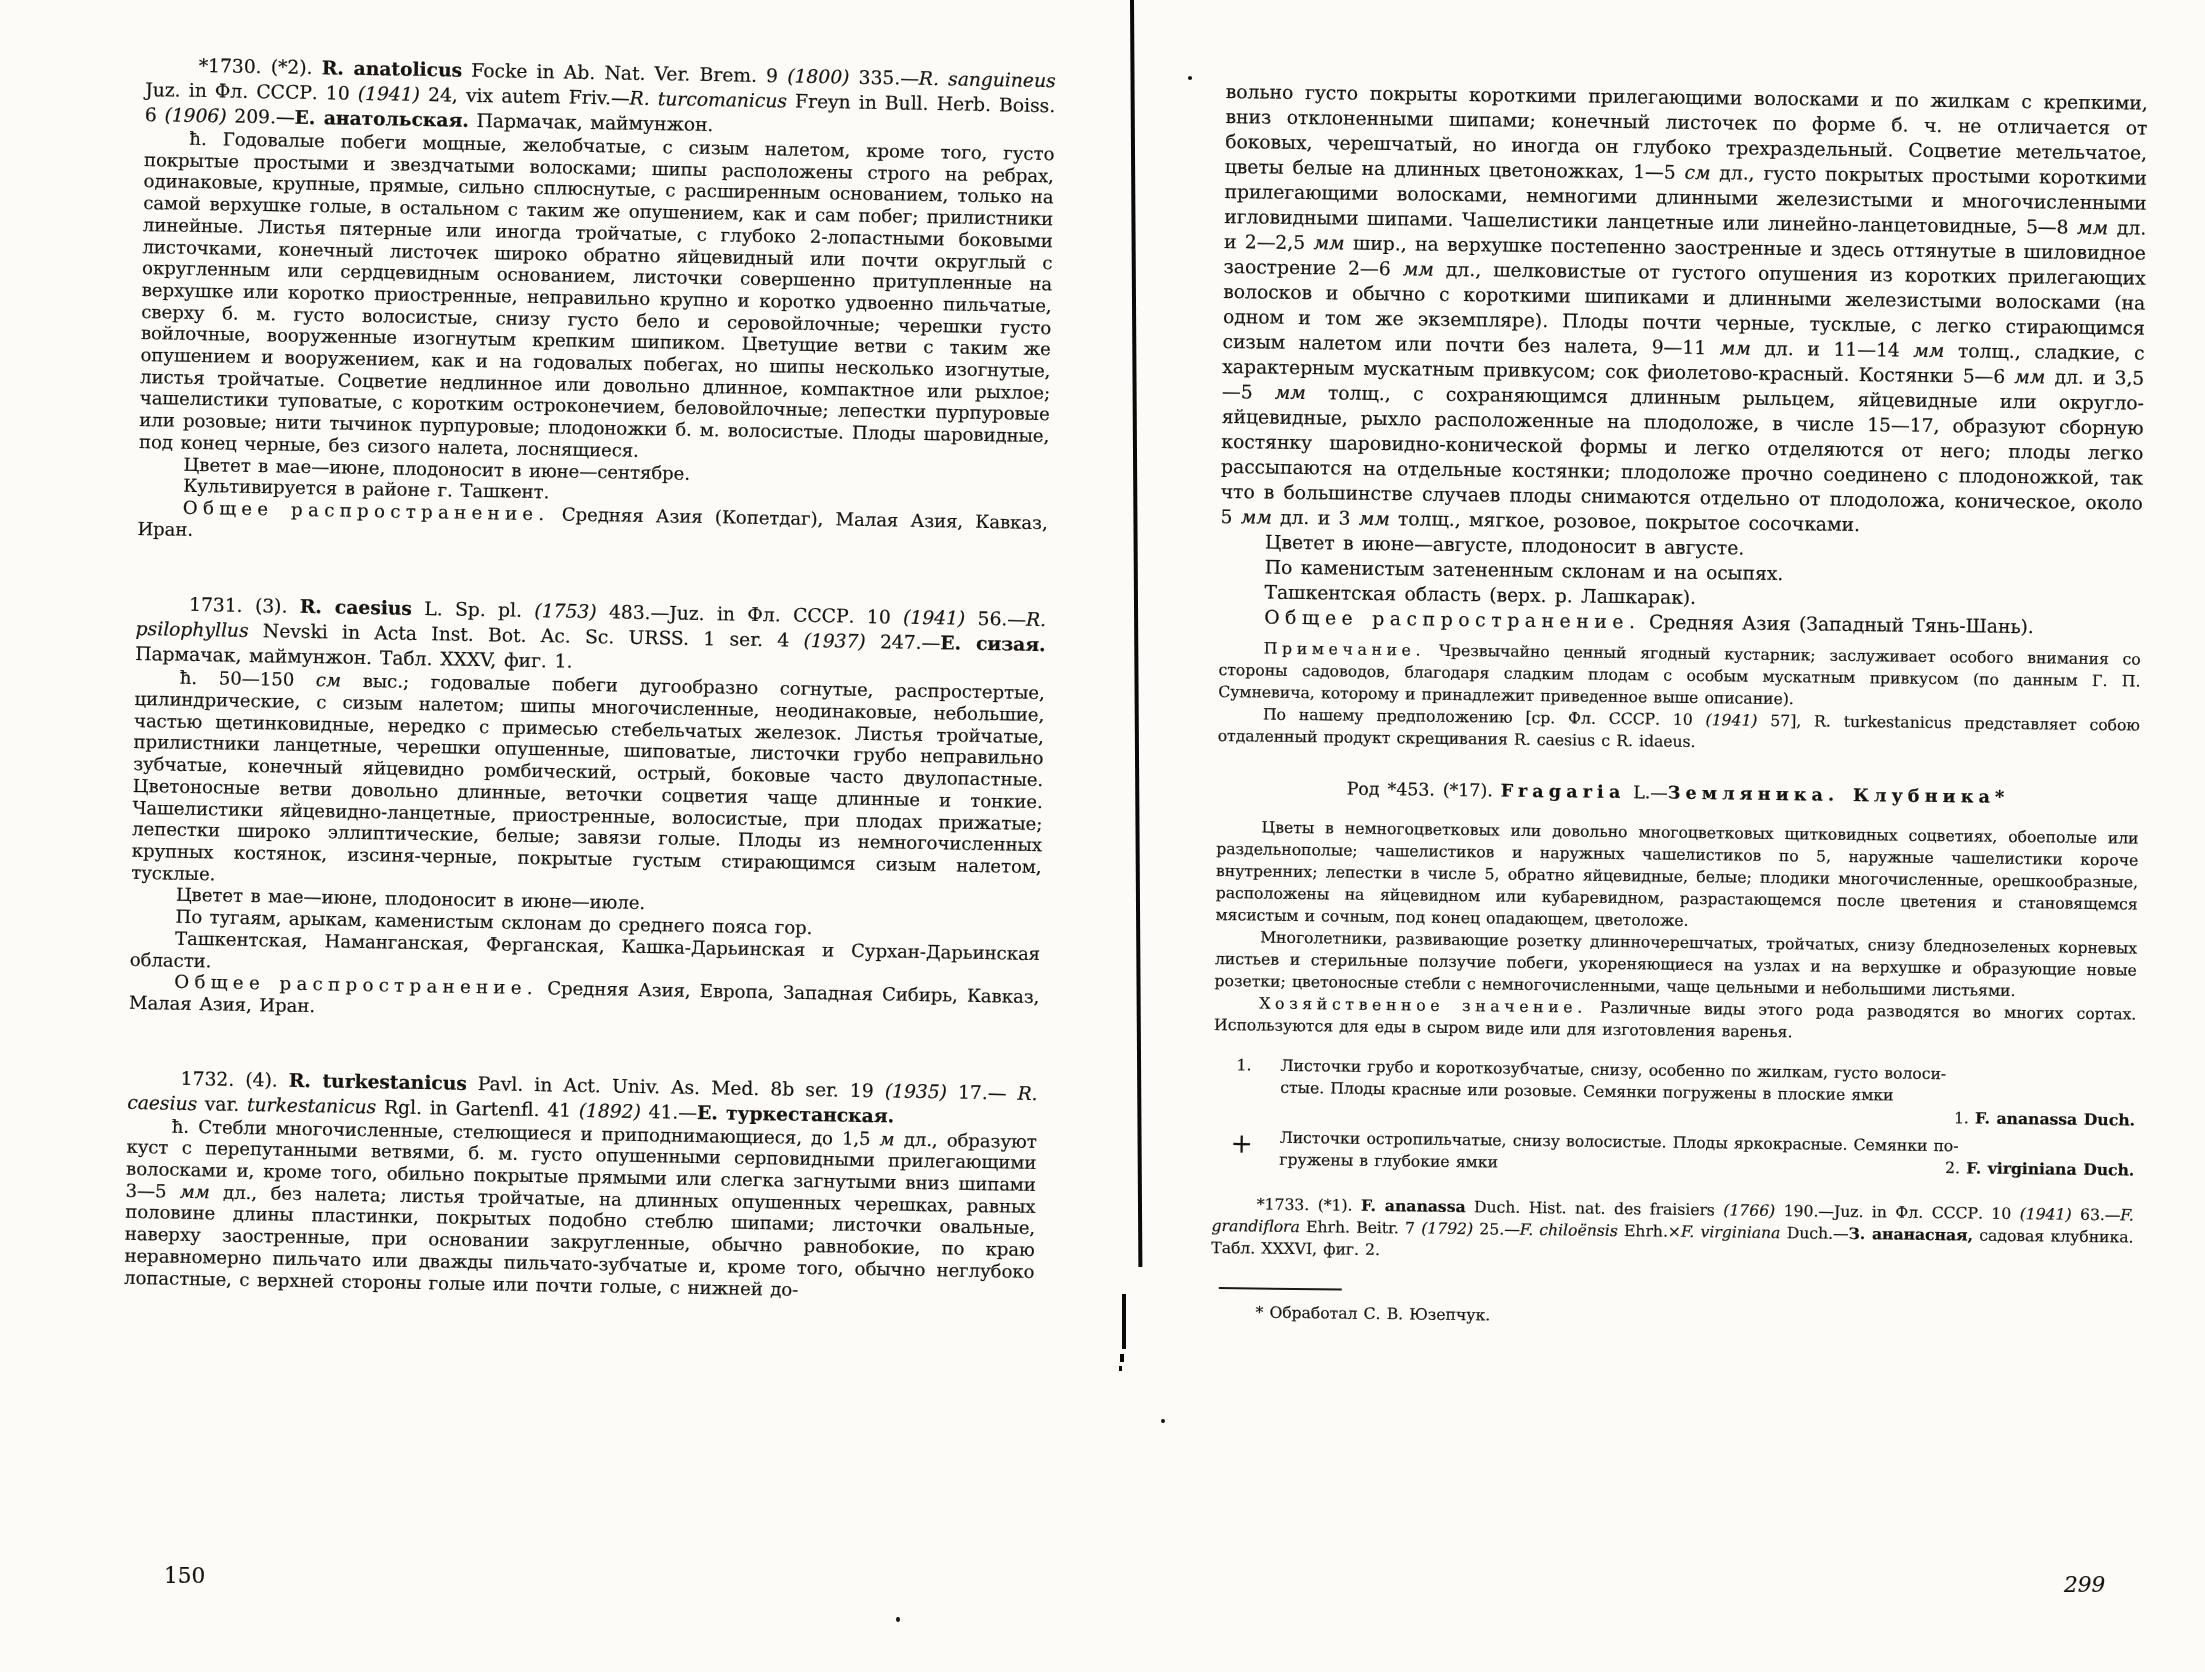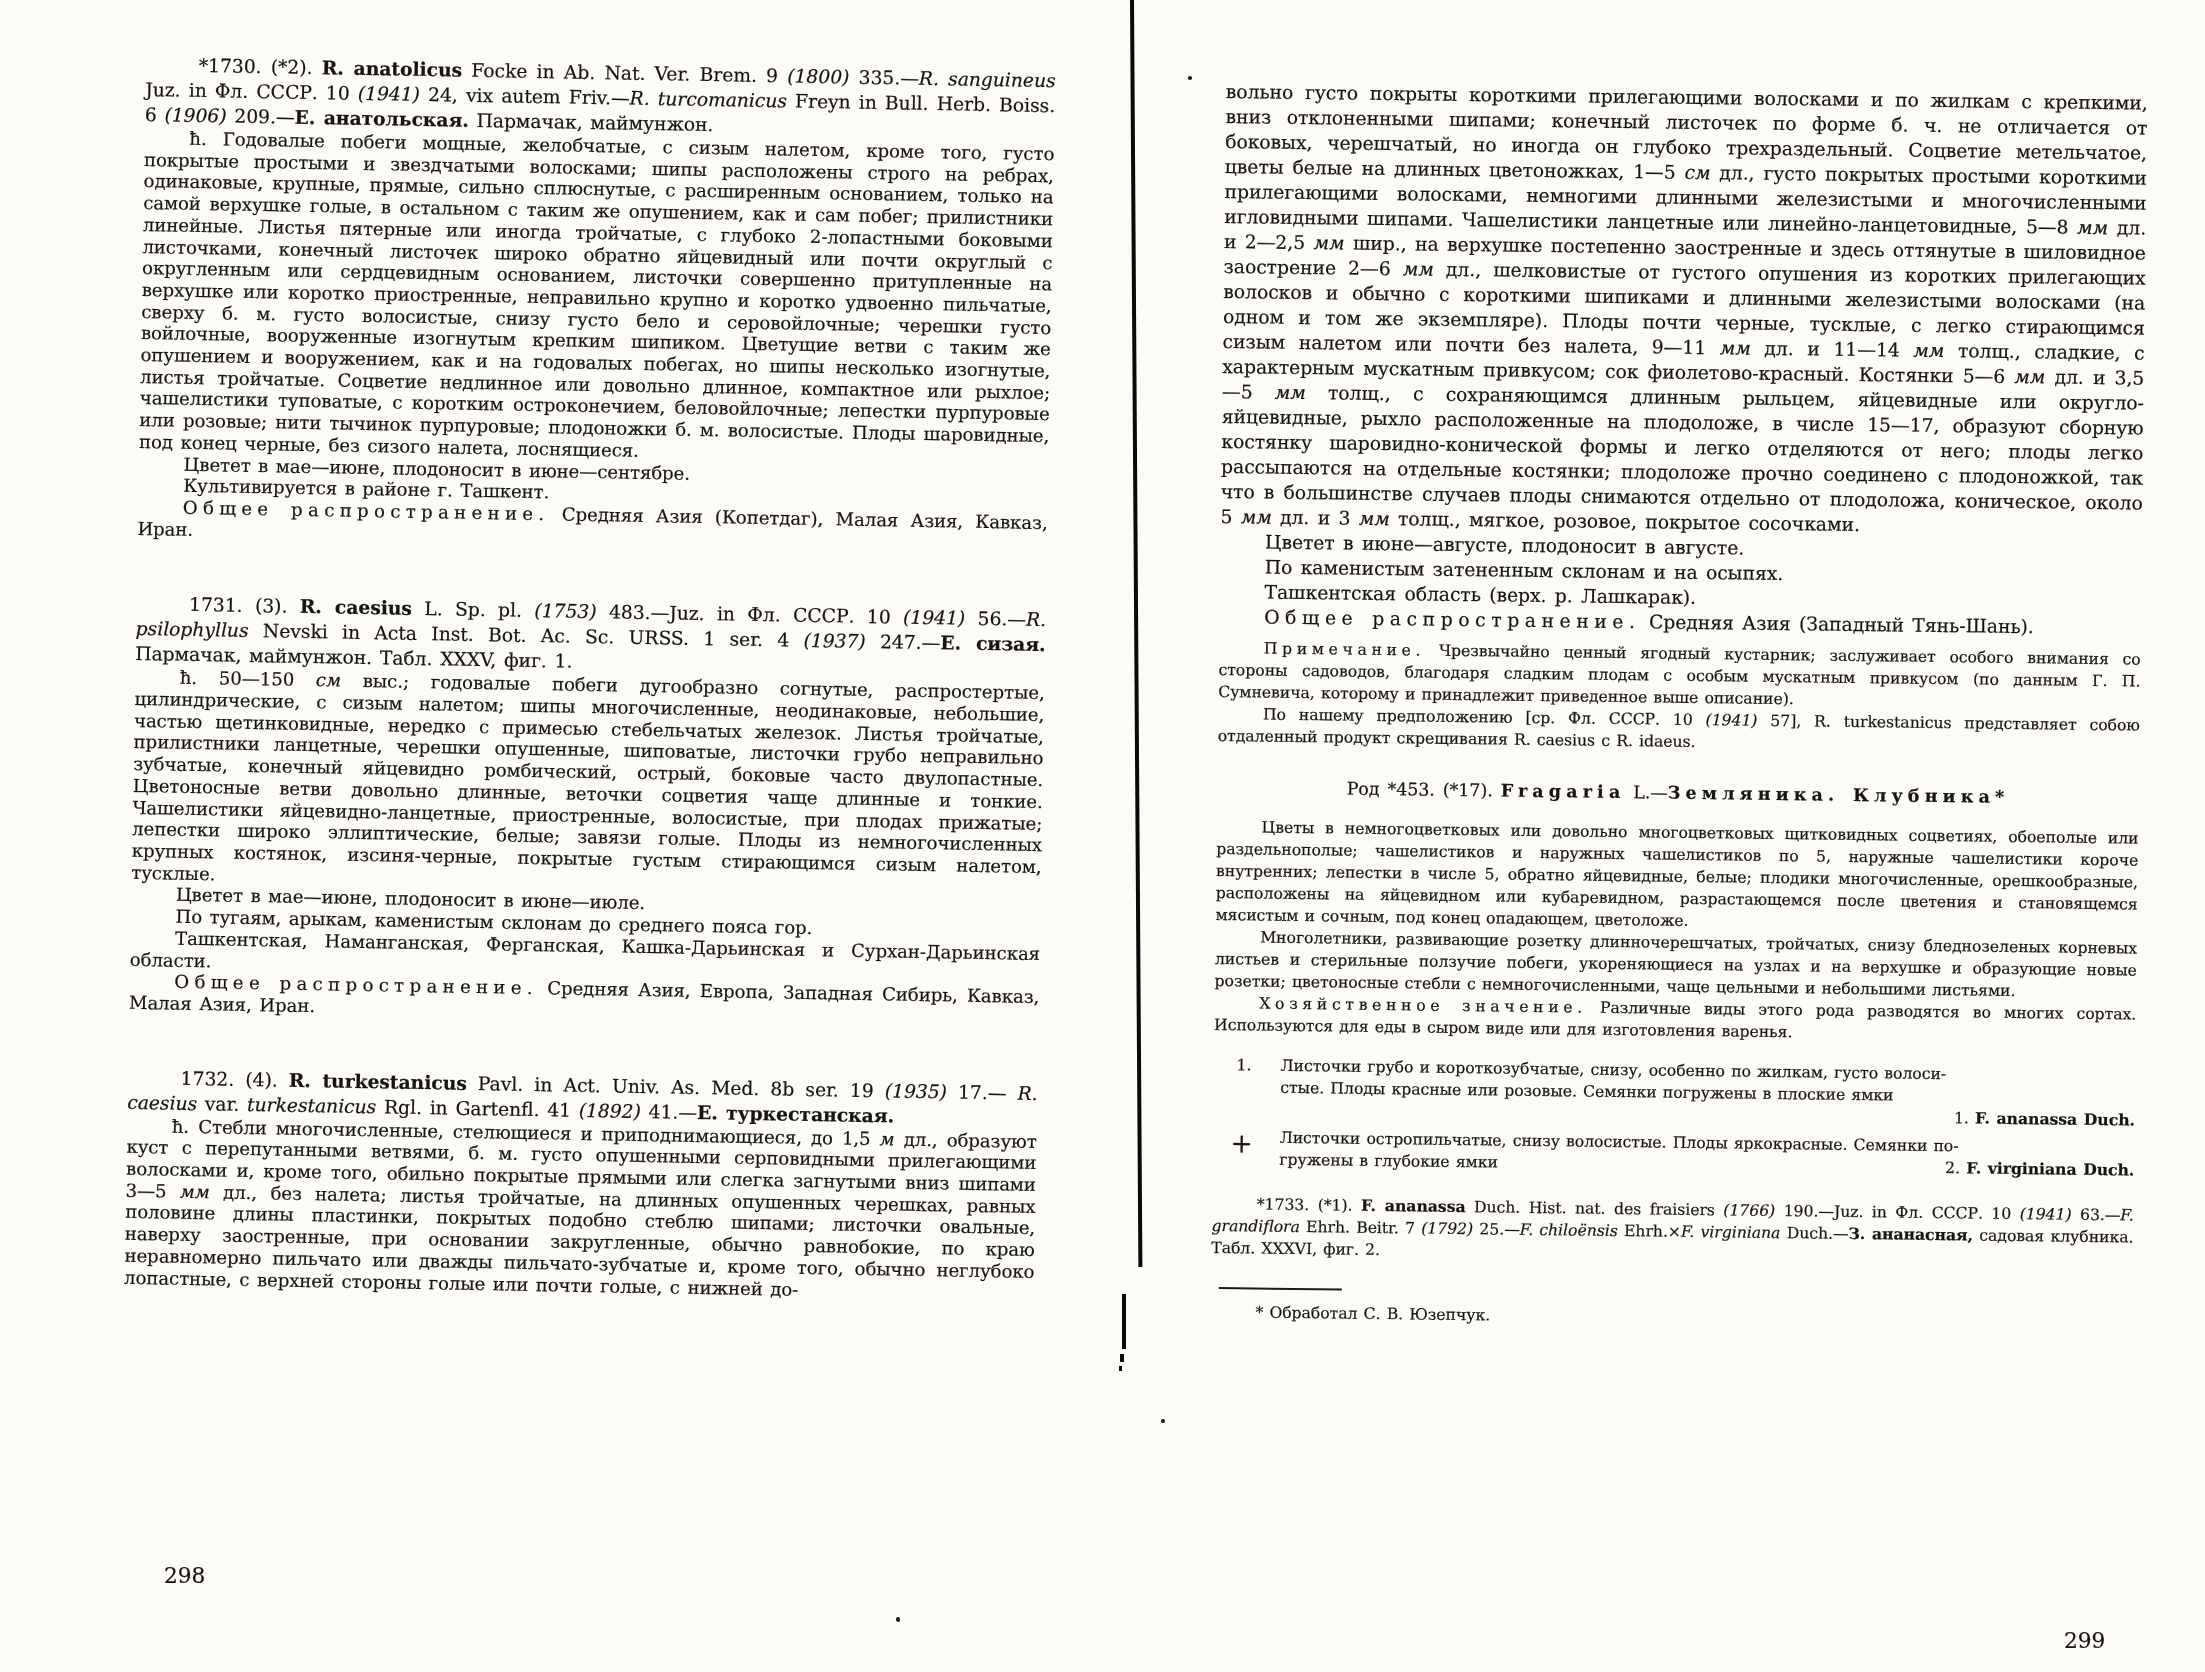--- a/index.html
+++ b/index.html
@@ -25,21 +25,21 @@
   .key-item + .key-item{margin-top:6px;}
   .key-num{position:absolute;left:23px;top:0;}
   .key-num-plus{position:absolute;left:18px;top:3.6px;font-size:26.5px;line-height:1;}
   .key-species{text-align:right;}
   .key-last{display:flex;justify-content:space-between;align-items:baseline;}
   .e1733{margin-top:23px;text-indent:45px;}
   .foot-rule{width:123px;height:0;border-top:2.4px solid #1a1a1a;margin:28px 0 12px 8.4px;}
   .footnote{text-indent:45px;}
   .pn{position:absolute;font-size:21.7px;-webkit-text-stroke:0.2px #19140f;}
   .pn-left{left:164px;top:1563px;}
-  .pn-right{left:2064px;top:1628px;}
+  .pn-right{left:2064px;top:1572px;font-style:italic;}
   .divider{position:absolute;left:1130px;top:0;width:3.6px;height:1267px;background:#0a0a0a;
            transform:rotate(-0.38deg);transform-origin:top center;}
   .divider-seg{position:absolute;left:1122px;top:1294px;width:4.2px;height:55px;background:#0a0a0a;}
   .divider-dot1{position:absolute;left:1120px;top:1354px;width:3.6px;height:8.4px;background:#0a0a0a;}
   .divider-dot2{position:absolute;left:1119px;top:1366px;width:3px;height:4.8px;background:#0a0a0a;}
   .speck{position:absolute;background:#171717;border-radius:50%;}
   .speck1{left:1188px;top:76px;width:4.2px;height:3.6px;}
   .speck2{left:1161px;top:1419px;width:3.6px;height:4.2px;}
   .speck3{left:896px;top:1617px;width:3.6px;height:4.8px;}
 </style>
@@ -107,17 +107,17 @@
         </div>
       </div>
     </div>
 
     <p class="small e1733"><span>*1733. (*1). </span><span style="font-weight: bold;">F. ananassa</span><span> Duch. Hist. nat. des fraisiers </span><span style="font-style: italic;">(1766)</span><span> 190.—Juz. in Фл. СССР. 10 </span><span style="font-style: italic;">(1941)</span><span> 63.—</span><span style="font-style: italic;">F. grandiflora</span><span> Ehrh. Beitr. 7 </span><span style="font-style: italic;">(1792)</span><span> 25.—</span><span style="font-style: italic;">F. chiloënsis</span><span> Ehrh.×</span><span style="font-style: italic;">F. virginiana</span><span> Duch.—</span><span style="font-weight: bold;">З. ананасная,</span><span> садовая клубника. Табл. XXXVI, фиг. 2.</span></p>
 
     <div class="foot-rule"></div>
     <p class="small footnote">* Обработал С. В. Юзепчук.</p>
   </div>
 
-  <div class="pn pn-left">298</div>
+  <div class="pn pn-left">150</div>
   <div class="pn pn-right">299</div>
 
 </div>
 
 
 </body></html>

